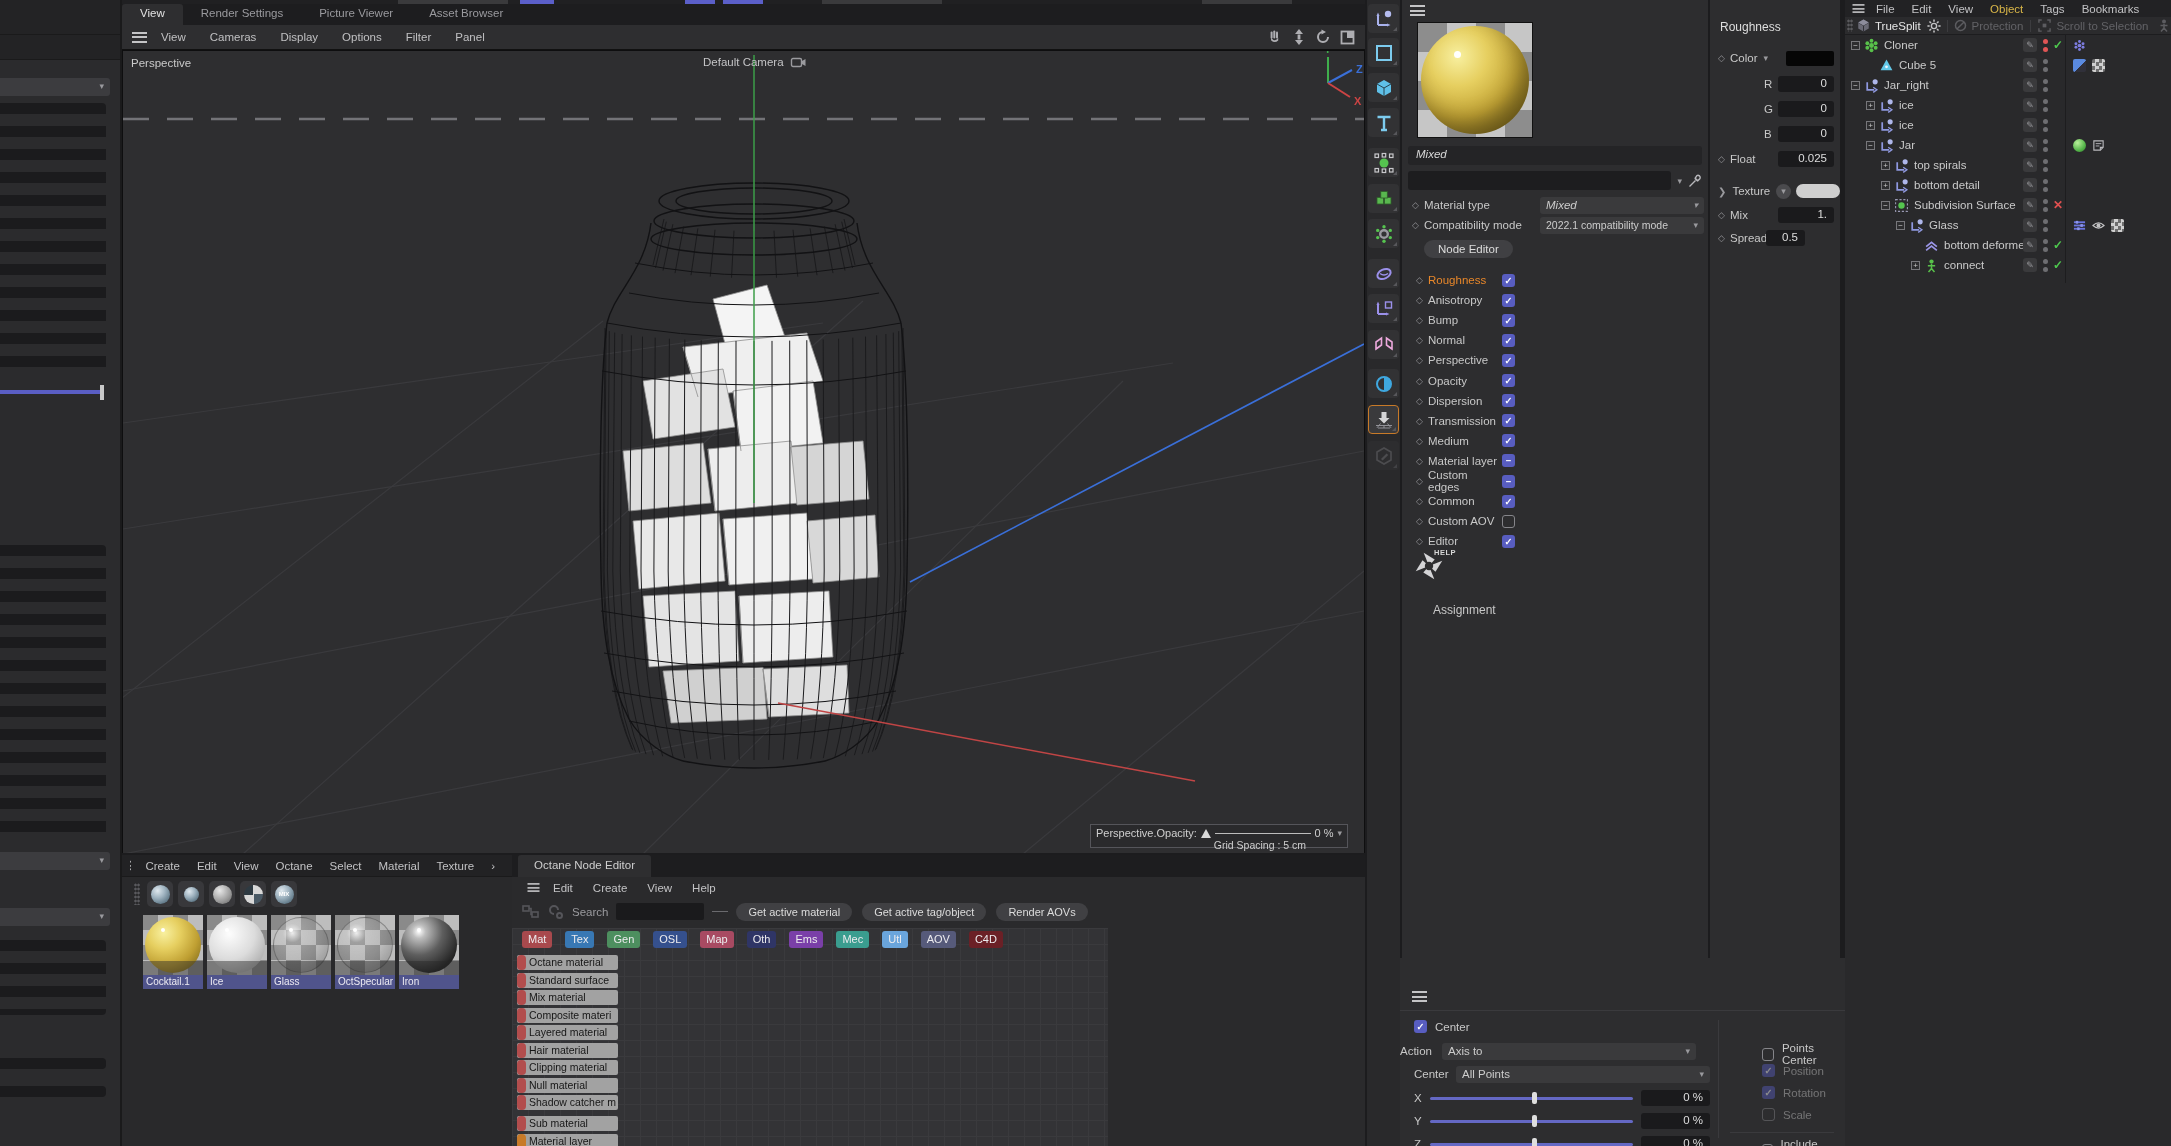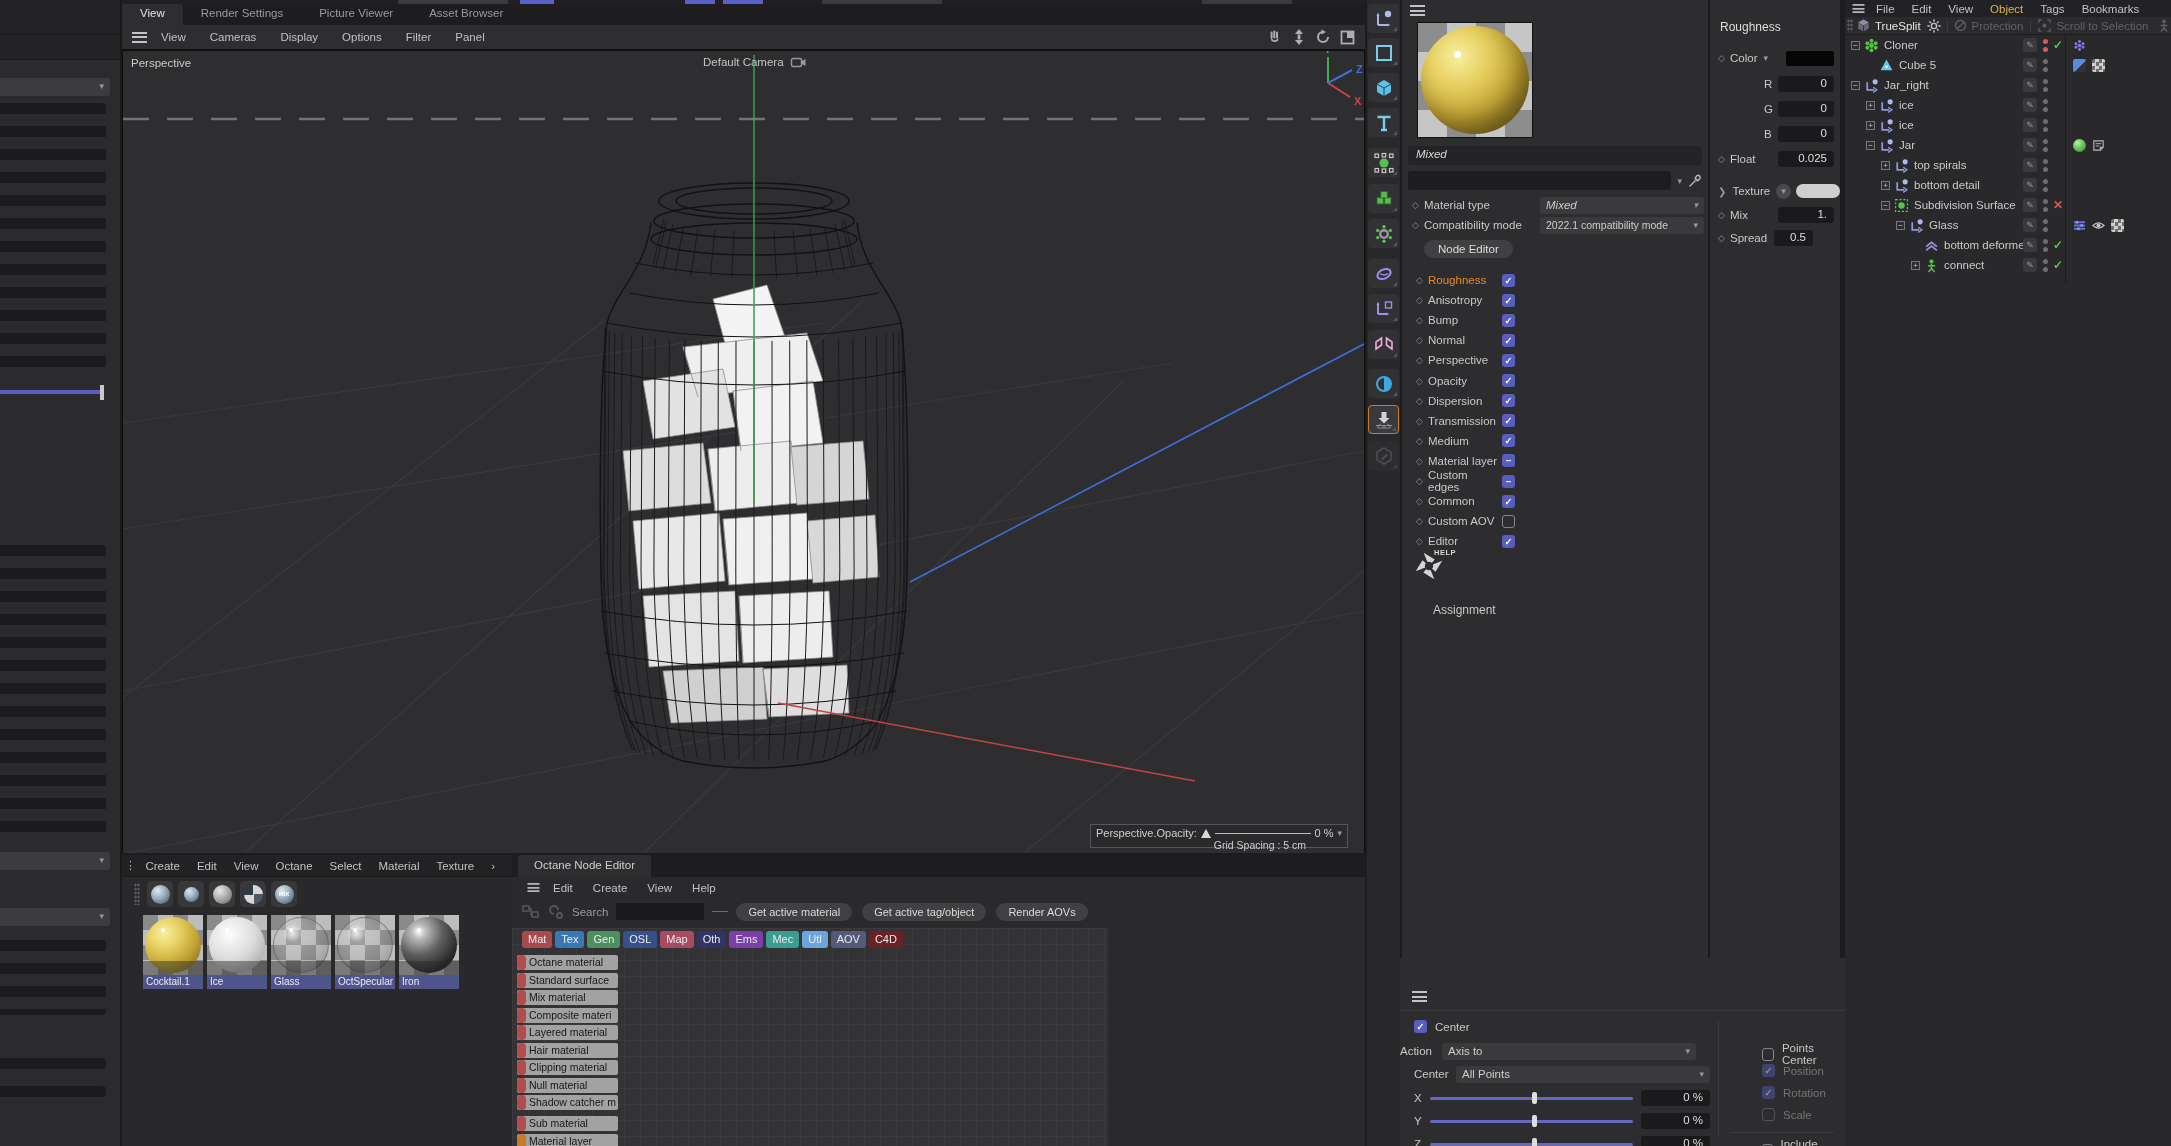--- a/index.html
+++ b/index.html
@@ -154,21 +154,21 @@
   #ne-menu .burger { transform:scale(.8); margin-right:12px; }
   #ne-menu .mi { margin-right:20px; color:#c2c2c4; }
   #ne-toolbar { height:27px; display:flex; align-items:center; gap:8px; padding-left:10px; }
   #ne-toolbar .search-lbl { color:#9a9a9e; }
   #ne-toolbar input { width:88px; height:17px; background:#1a1a1c; border:none; border-radius:2px; color:#ddd; }
   #ne-toolbar .dash { width:16px; height:1px; background:#6a6a6e; }
   #ne-toolbar .btn-pill { padding:3px 12px; font-size:11px; }
   #ne-grid { position:absolute; left:0; top:73px; width:596px; height:218px; background-color:#333336;
     background-image:linear-gradient(#3a3a3d 1px, transparent 1px), linear-gradient(90deg, #3a3a3d 1px, transparent 1px);
     background-size:16px 16px; }
-  #ne-cats { position:absolute; left:10px; top:76px; display:flex; gap:3px; }
+  #ne-cats { position:absolute; left:10px; top:76px; display:flex; gap:13px; }
   #ne-cats .cat { height:17px; padding:2px 6px 0 6px; border-radius:3px; color:#ecebee; font-size:11px; }
   #ne-nodes { position:absolute; left:5px; top:100px; width:120px; }
   .node-chip { position:relative; width:101px; height:15px; background:#a2a2a2; border-radius:2px;
      margin-bottom:2.5px; color:#161616; font-size:10.5px; padding:1px 2px 0 12px; white-space:nowrap; overflow:hidden;}
   .node-chip .notch { position:absolute; left:0; top:0; width:9px; height:15px; border-radius:4px; }
   .node-chip.gap { margin-top:6px; }
 
   
   #axis-panel { left:1400px; top:958px; width:445px; height:188px; background:#2d2d2f; overflow:hidden; }
   #ax-tabs { height:26px; background:#222224; display:flex; }
@@ -666,21 +666,21 @@
     <span style="position:absolute;left:86px;width:44px;height:14px;border-radius:7px;background:#cfcfcf"></span>
   </div>
   <div class="prm-row" style="left:0;top:207px;width:100%;height:16px">
     <span class="diamond" style="margin-left:8px">◇</span>
     <span>Mix</span>
     <span class="field" style="position:absolute;left:68px;width:56px">1.</span>
   </div>
   <div class="prm-row" style="left:0;top:230px;width:100%;height:16px">
     <span class="diamond" style="margin-left:8px">◇</span>
     <span>Spread</span>
-    <span class="field" style="position:absolute;left:64px;width:39px">0.5</span>
+    <span class="field" style="position:absolute;left:56px;width:39px">0.5</span>
   </div>
 </div>
 
 <div class="abs" id="obj-mgr">
   <div id="om-menu">
     <span class="burger"></span>
     <span id="om-menu-items" style="display:flex">
         <span class="mi">File</span>
         <span class="mi">Edit</span>
         <span class="mi">View</span>

